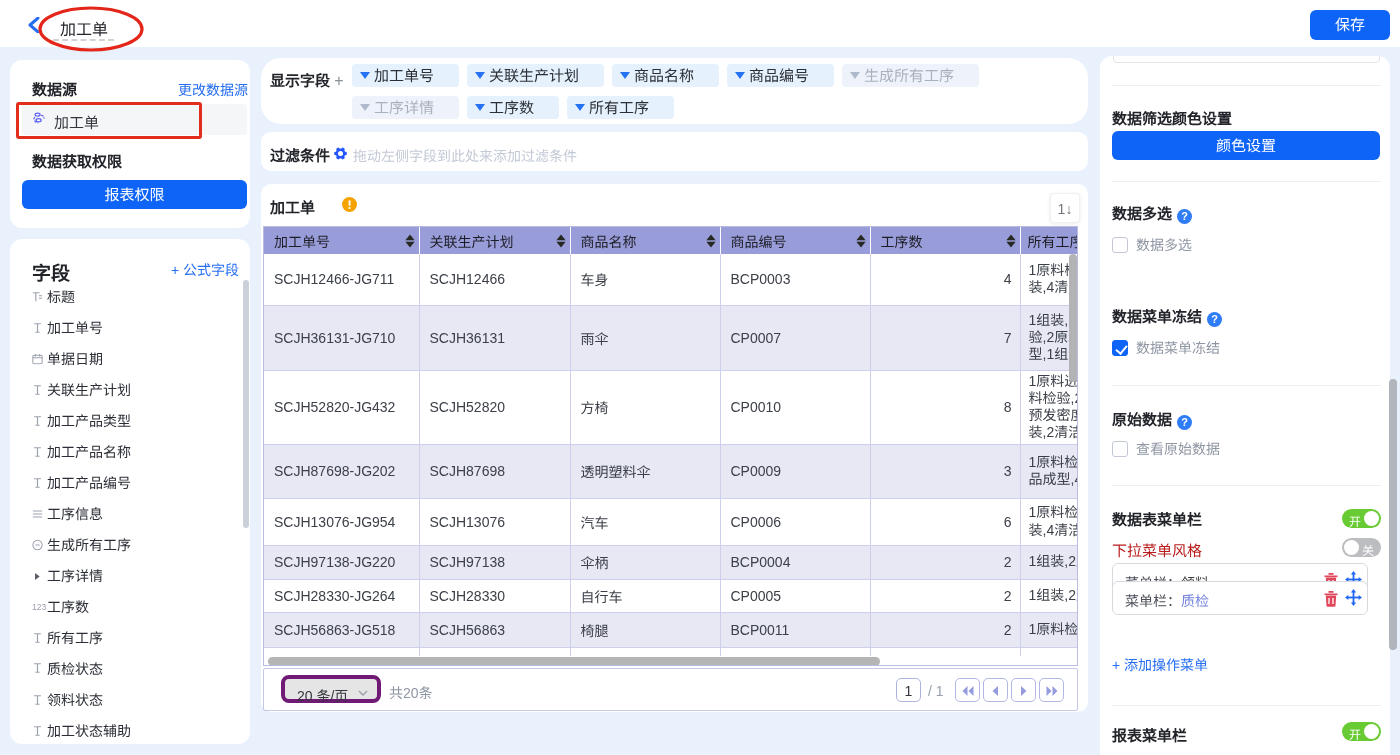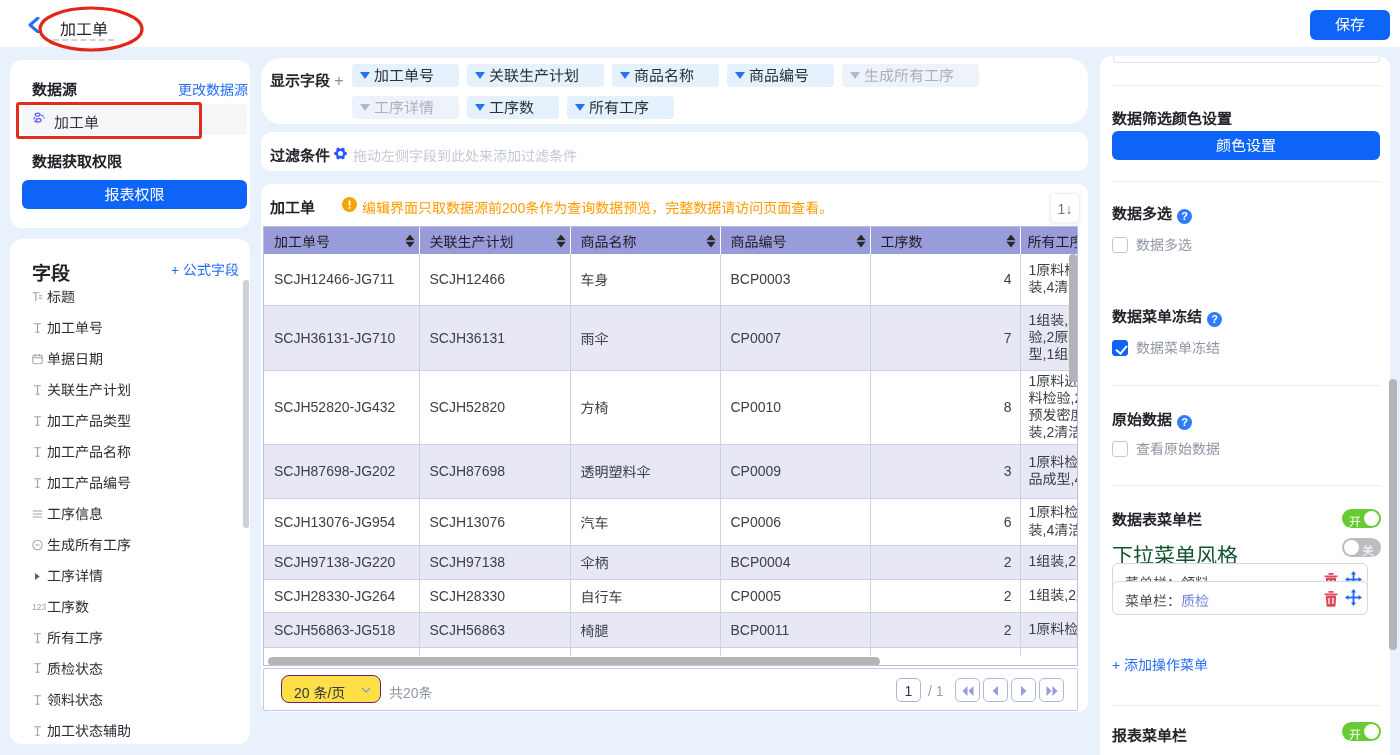--- a/index.html
+++ b/index.html
@@ -256,21 +256,20 @@
   <div class="abs" style="left:92px;top:13px;font-size:14px;color:#c3cad6;">拖动左侧字段到此处来添加过滤条件</div>
 </div>
 
 <div class="panel" id="mp3">
   <div class="abs bold" style="left:9px;top:12px;font-size:15px;color:#22242a;">加工单</div>
   <svg class="abs" style="left:81px;top:13px;" width="15" height="15" viewBox="0 0 15 15">
       <circle cx="7.5" cy="7.5" r="7.5" fill="#f5a300"></circle>
       <rect x="6.6" y="3.2" width="1.9" height="5.6" rx="0.9" fill="#fff"></rect>
       <circle cx="7.5" cy="11" r="1.1" fill="#fff"></circle>
     </svg>
-  <div class="abs" style="left:101px;top:13px;font-size:14px;color:#ff9c00;">编辑界面只取数据源前200条作为查询数据预览，完整数据请访问页面查看。</div>
   <div class="abs" style="left:789px;top:9px;width:30px;height:30px;background:#fff;border:1px solid #f0f0f2;border-radius:4px;box-shadow:0 1px 4px rgba(0,0,0,.08);color:#73757d;font-size:14px;text-align:center;line-height:30px;">1↓</div>
 
   <div id="tframe">
     <div id="tscroll" style="position:absolute;left:0;top:0;width:815px;height:429px;overflow:hidden;">
       <table class="grid" id="dtable">
           <colgroup>
             <col style="width:155px">
             <col style="width:151px">
             <col style="width:150px">
             <col style="width:150px">
@@ -400,21 +399,21 @@
           </tbody>
         </table>
     </div>
     <div style="position:absolute;left:805px;top:27px;width:8px;height:128px;background:#b3b3b5;border-radius:4px;"></div>
     <div style="position:absolute;left:0;top:429px;width:815px;height:11px;background:#fff;">
       <div style="position:absolute;left:4px;top:1px;width:612px;height:9px;background:#b5b5b5;border-radius:5px;"></div>
     </div>
   </div>
 
   <div class="abs" style="left:2px;top:484px;width:815px;height:43px;border:1px solid #c5c8e8;border-radius:2px;"></div>
-  <div class="abs" style="left:20px;top:491px;width:100px;height:28px;border:1px solid #701a75;border-radius:8px;background:#fde047;">
+  <div class="abs" style="left:20px;top:491px;width:100px;height:28px;border:4px solid #701a75;border-radius:8px;background:#e5e5e5;">
     <span style="position:absolute;left:12px;top:6px;font-size:14px;color:#33363d;">20 条/页</span>
     <svg style="position:absolute;right:9px;top:11px;" width="10" height="6" viewBox="0 0 10 6">
         <path d="M1 1l4 4 4-4" fill="none" stroke="#9aa0ab" stroke-width="1.4"></path>
       </svg>
   </div>
   <div class="abs" style="left:128px;top:498px;font-size:14px;color:#8f96a3;">共20条</div>
 
   <div class="abs" style="left:635px;top:494px;width:25px;height:24px;border:1px solid #aeb3e0;border-radius:5px;text-align:center;line-height:24px;font-size:14px;color:#33363d;">1</div>
   <div class="abs" style="left:667px;top:499px;font-size:14px;color:#9aa0ab;">/ 1</div>
   <div class="pgbtn" style="left:694px;"><svg width="12" height="10" viewBox="0 0 12 10">
@@ -445,21 +444,21 @@
   <div class="abs" style="left:12px;top:281px;color:#8f96a3;"><span class="cb on"></span>数据菜单冻结</div>
   <div class="divider" style="top:329px;"></div>
   <div class="abs bold" style="left:12px;top:352px;font-size:15px;color:#22242a;">原始数据<span class="qicon">?</span></div>
   <div class="abs" style="left:12px;top:382px;color:#8f96a3;"><span class="cb"></span>查看原始数据</div>
   <div class="divider" style="top:429px;"></div>
   <div class="abs bold" style="left:12px;top:452px;font-size:15px;color:#22242a;">数据表菜单栏</div>
   <div class="tog on" style="left:242px;top:453px;">
       <span class="txt">开</span>
       <span class="knob"></span>
     </div>
-  <div class="abs" style="left:12px;top:483px;font-size:21px;color:#14532d;">下拉菜单风格</div>
+  <div class="abs" style="left:12px;top:483px;font-size:15px;color:#b91c1c;">下拉菜单风格</div>
   <div class="tog off" style="left:242px;top:482px;">
       <span class="knob"></span>
       <span class="txt">关</span>
     </div>
   <div class="menubox" style="top:507px;">
       <span class="lbl">菜单栏：<span style="color:#404040;">领料</span></span>
       <svg style="position:absolute;right:28px;top:8px;" width="16" height="17" viewBox="0 0 16 17">
         <g fill="#e0475a">
           <path d="M1.5 3.5h13v1.6h-13z"></path>
           <path d="M5.5 1h5v1.8h-5z"></path>

